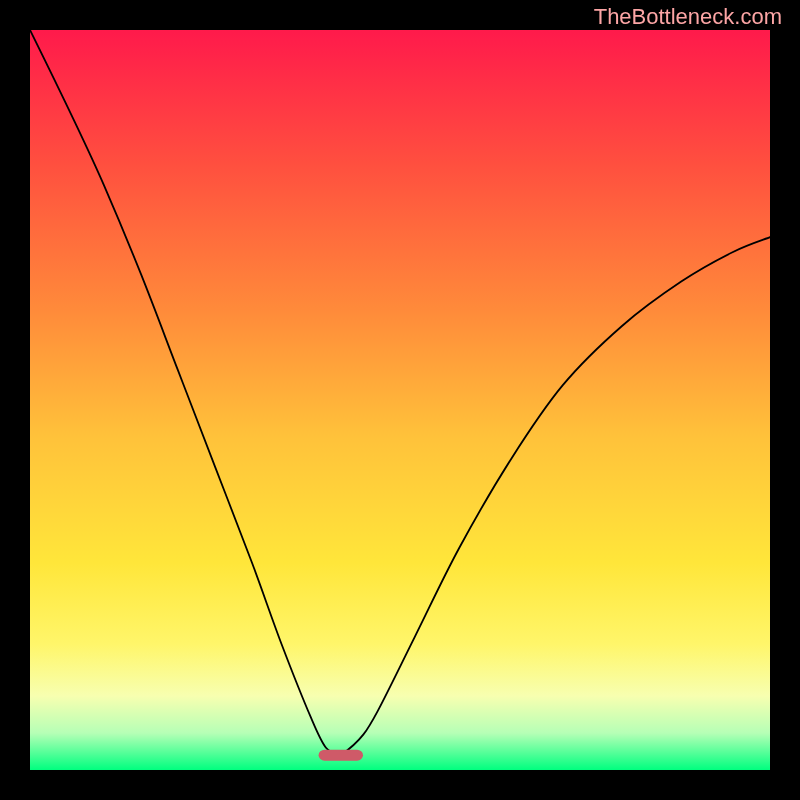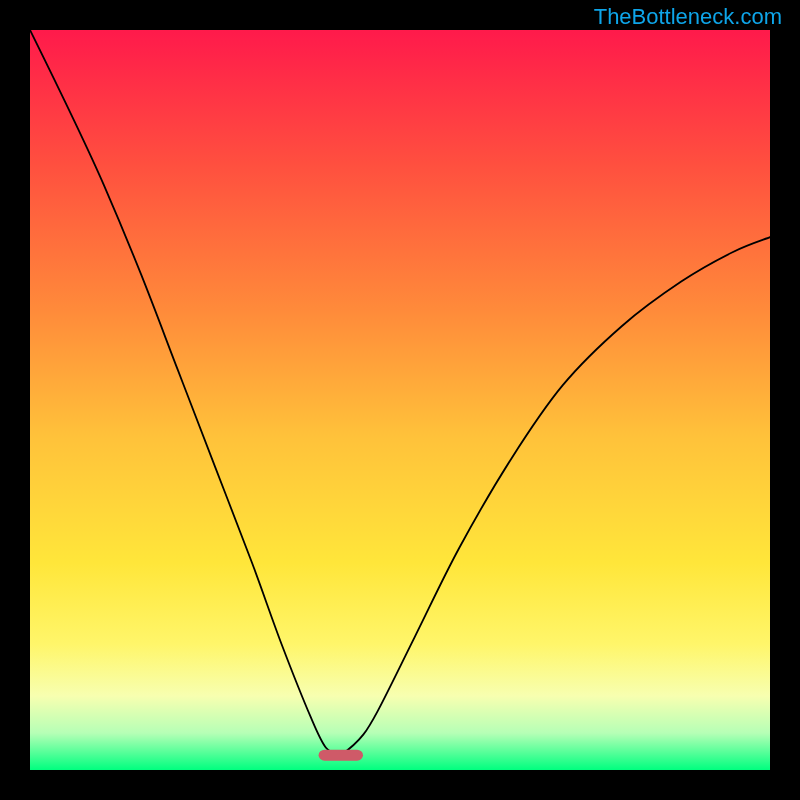--- a/index.html
+++ b/index.html
@@ -15,21 +15,21 @@
     position: absolute;
     top: 0; left: 0;
     width: 800px;
     height: 800px;
     background: #000;
   }
   .watermark {
     position: absolute;
     top: 4px;
     right: 18px;
-    color: #0ea5e9;
+    color: #fca5a5;
     font-size: 22px;
     font-weight: 400;
     letter-spacing: 0px;
     z-index: 10;
   }
   svg.plot {
     position: absolute;
     top: 30px;
     left: 30px;
     width: 740px;

